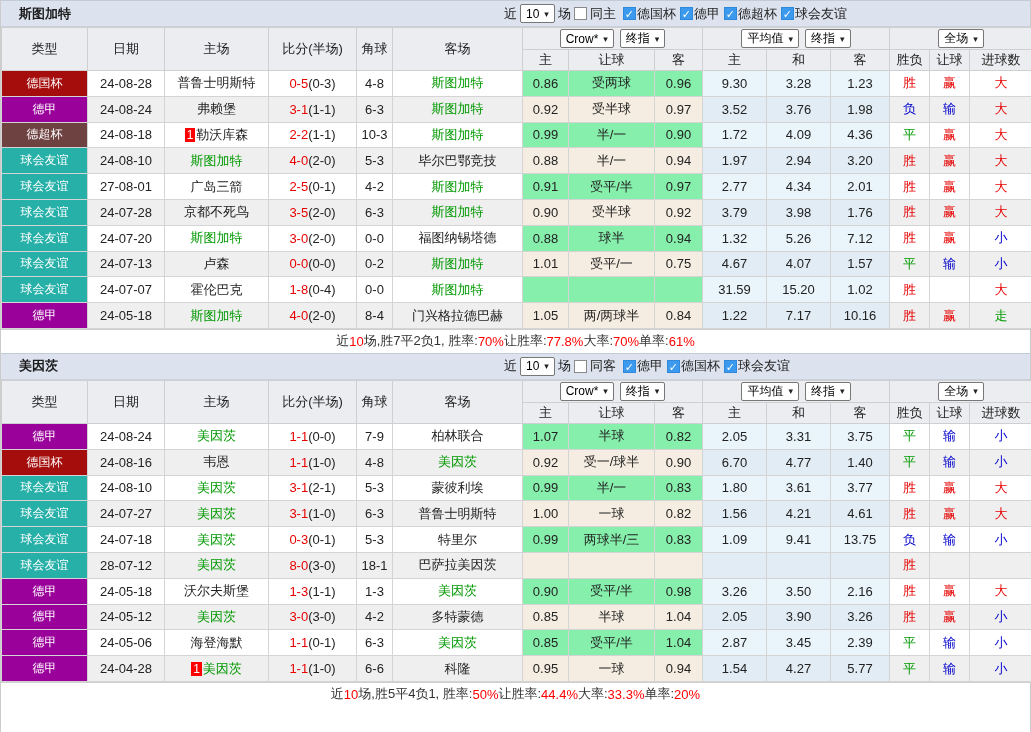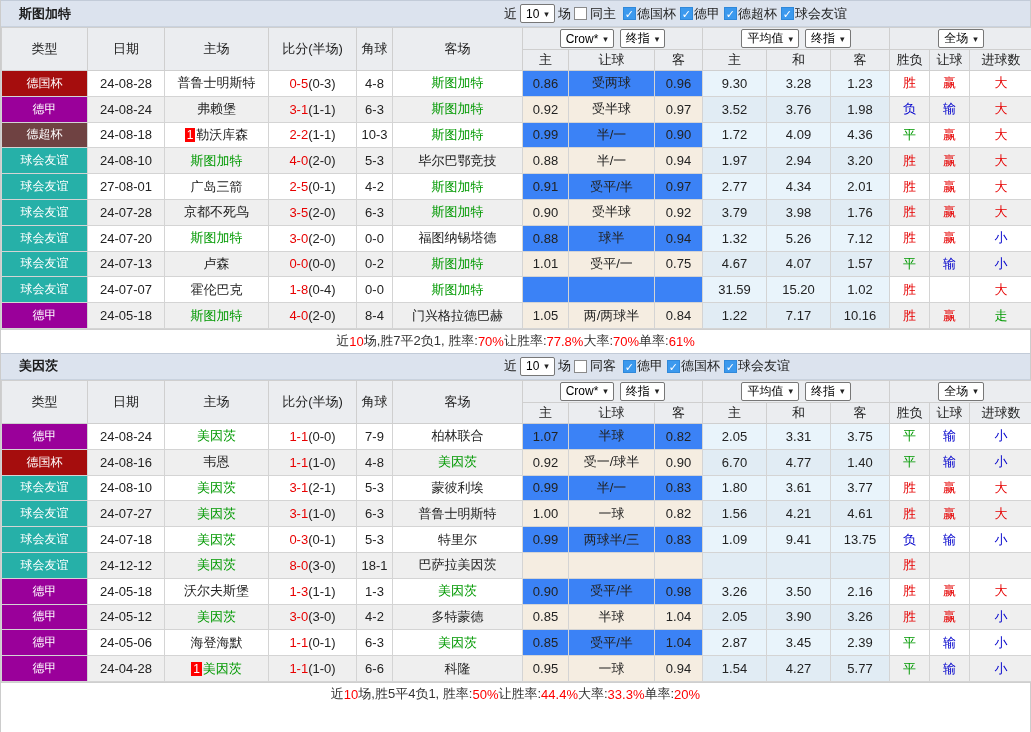--- a/index.html
+++ b/index.html
@@ -41,21 +41,21 @@
   
   table { border-collapse:collapse; table-layout:fixed; width:1031px; }
   th { background:#ebedf0; border:1px solid #cfcfcf; font-weight:normal; color:#222; font-size:13px; }
   thead tr.h1 { height:22px; } thead tr.h2 { height:21px; }
   th.grp { }
   .grp-inner { display:flex; align-items:center; justify-content:center; gap:6px; }
   tbody tr { height:25.8px; }
   td { border:1px solid #d4d4d4; text-align:center; font-size:13px; color:#222; overflow:hidden; }
   tr.even td { background:#efefef; }
   tr.odd  td { background:#fff; }
-  tr.odd  td.let { background:#3b82f6; } tr.even td.let { background:#f5ede1; }
+  tr.odd  td.let { background:#86efac; } tr.even td.let { background:#f5ede1; }
   tr.odd  td.avg { background:#e9f4fb; } tr.even td.avg { background:#e1ecf4; }
   td.league { color:#fff; font-size:12px; }
   .hl { color:#090; }
   .ft { color:#e80000; }
   .rank { background:#f00; color:#fff; font-size:12px; padding:0 2px; margin-right:1px; }
 
   
   .summary { height:24px; background:#fff; border-top:1px solid #cfcfcf;
              display:flex; align-items:center; justify-content:center; color:#333; }
   .summary .red { color:#f00; }
@@ -522,21 +522,21 @@
             <td class="let">0.83</td>
             <td class="avg">1.09</td>
             <td class="avg">9.41</td>
             <td class="avg">13.75</td>
             <td class="res" style="color: rgb(0, 0, 204);">负</td>
             <td class="res" style="color: rgb(0, 0, 204);">输</td>
             <td class="res" style="color: rgb(0, 0, 204);">小</td>
           </tr>
           <tr class="even">
             <td class="league" style="background: rgb(38, 176, 168);">球会友谊</td>
-            <td>24-12-12</td>
+            <td>28-07-12</td>
             <td><span class="hl">美因茨</span></td>
             <td><span class="ft">8-0</span><span>(3-0)</span></td>
             <td>18-1</td>
             <td><span>巴萨拉美因茨</span></td>
             <td class="let"></td>
             <td class="let"></td>
             <td class="let"></td>
             <td class="avg"></td>
             <td class="avg"></td>
             <td class="avg"></td>

